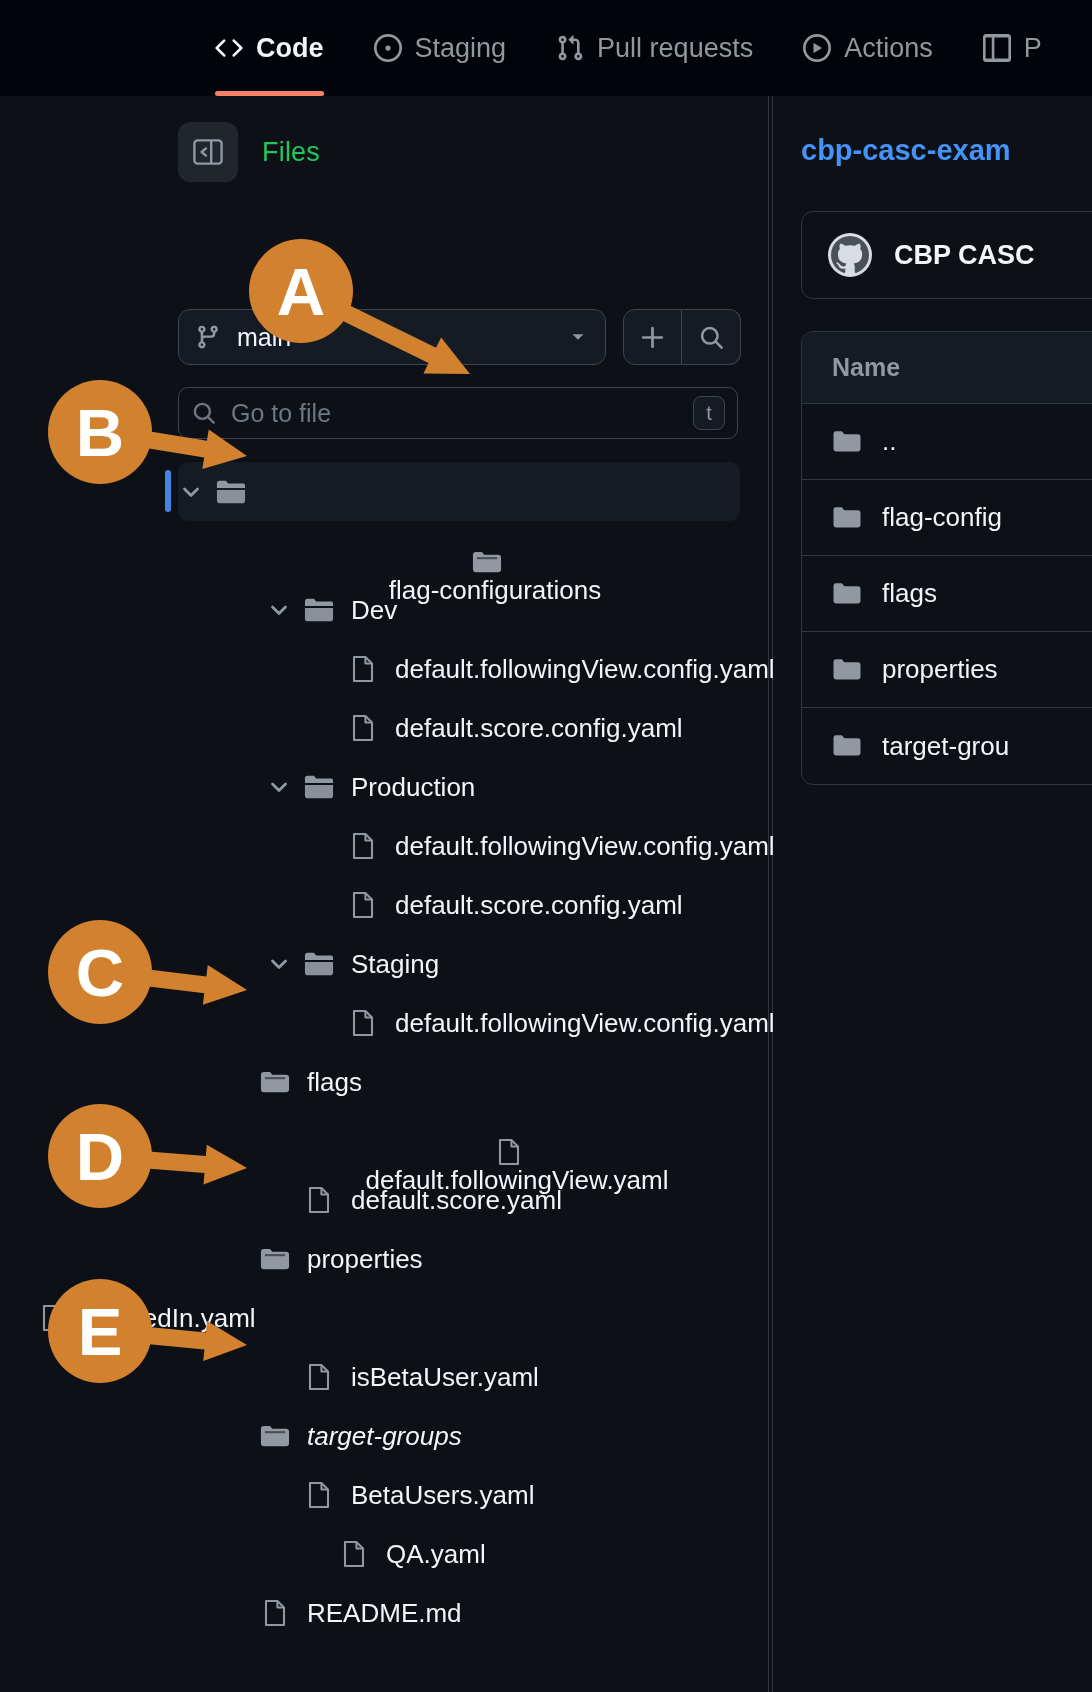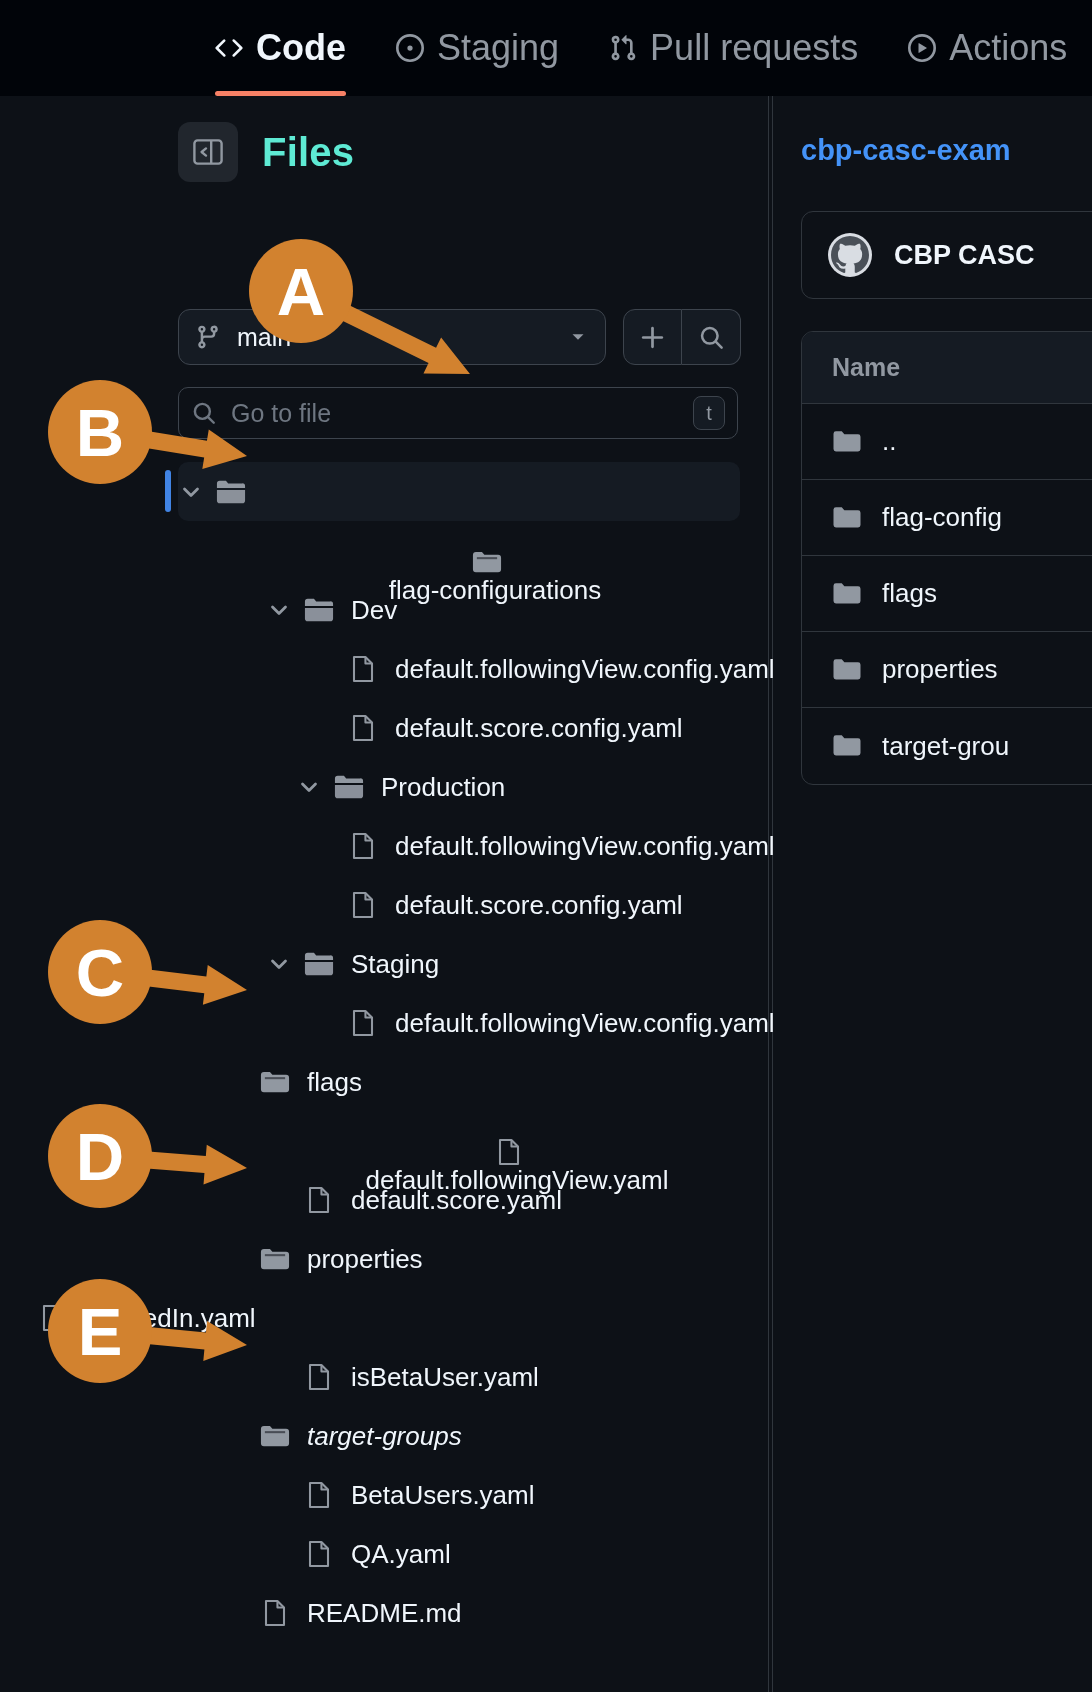--- a/index.html
+++ b/index.html
@@ -23,21 +23,21 @@
     background: #010409;
     display: flex; align-items: center;
     padding-left: 40px;
     gap: 0px;
   }
   .nav-item {
     display: flex; align-items: center; gap: 13px;
     height: 96px;
     padding: 0 25px;
     color: #9198a1;
-    font-size: 36px;
+    font-size: 27px;
     white-space: nowrap;
     position: relative;
   }
   .nav-item.active { color: #f0f6fc; font-weight: bold; }
   .nav-item.active::after {
     content: ""; position: absolute; left: 25px; right: 25px; bottom: 0;
     height: 5px; background: #f78166; border-radius: 3px;
   }
   .nav-ico { width: 28px; height: 28px; display: block; flex: none; }
   .nav-ico svg { width: 28px; height: 28px; display: block; }
@@ -59,21 +59,21 @@
 
   .files-header {
     position: absolute; left: 178px; top: 26px;
     display: flex; align-items: center; gap: 24px;
   }
   .collapse-btn {
     width: 60px; height: 60px; border-radius: 12px;
     background: #21262d; display: flex; align-items: center; justify-content: center;
   }
   .collapse-btn svg { width: 32px; height: 32px; }
-  .files-title { color: #5eead4; font-size: 40px; font-weight: bold; letter-spacing: .2px; }
+  .files-title { color: #22c55e; font-size: 27px; font-weight: normal; letter-spacing: .2px; }
 
   .branch-row {
     position: absolute; left: 178px; top: 213px;
     display: flex; align-items: center; gap: 17px;
   }
   .branch-select {
     width: 428px; height: 56px; border: 1px solid #3d444d; border-radius: 12px;
     background: #151b23;
     display: flex; align-items: center; padding: 0 16px; gap: 16px;
   }
@@ -352,21 +352,21 @@
               </svg>
             </span>
             <span class="ficon">
               <svg viewBox="0 0 16 16" fill="none" stroke="#9198a1" stroke-width="1.1" stroke-linejoin="round">
                 <path d="M3.2 1.6h6.1l3.5 3.5v9.3H3.2Z"></path>
                 <path d="M9.3 1.6v3.5h3.5"></path>
               </svg>
             </span>
             <span class="tname">default.score.config.yaml</span>
           </div>
-          <div class="trow" style="padding-left: 266px; margin-left: 30px;">
+          <div class="trow" style="padding-left: 266px;">
             <span class="chev">
               <svg viewBox="0 0 16 16" fill="none" stroke="#9198a1" stroke-width="1.7" stroke-linecap="round" stroke-linejoin="round">
                 <path d="M4 6.2 L8 10.2 L12 6.2"></path>
               </svg>
             </span>
             <span class="ficon">
               <svg viewBox="0 0 16 16" fill="#9198a1">
                 <path d="M.5 3.5A1.5 1.5 0 0 1 2 2h3.3l1.2 1.4H14A1.5 1.5 0 0 1 15.5 5v.9H.5Z"></path>
                 <path d="M.5 6.9h15V12.5A1.5 1.5 0 0 1 14 14H2a1.5 1.5 0 0 1-1.5-1.5Z" opacity=".95"></path>
               </svg>
@@ -534,21 +534,21 @@
               </svg>
             </span>
             <span class="ficon">
               <svg viewBox="0 0 16 16" fill="none" stroke="#9198a1" stroke-width="1.1" stroke-linejoin="round">
                 <path d="M3.2 1.6h6.1l3.5 3.5v9.3H3.2Z"></path>
                 <path d="M9.3 1.6v3.5h3.5"></path>
               </svg>
             </span>
             <span class="tname">BetaUsers.yaml</span>
           </div>
-          <div class="trow" style="padding-left: 266px;">
+          <div class="trow" style="padding-left: 266px; margin-left: 35px;">
             <span class="chev blank">
               <svg viewBox="0 0 16 16" fill="none" stroke="#9198a1" stroke-width="1.7" stroke-linecap="round" stroke-linejoin="round">
                 <path d="M4 6.2 L8 10.2 L12 6.2"></path>
               </svg>
             </span>
             <span class="ficon">
               <svg viewBox="0 0 16 16" fill="none" stroke="#9198a1" stroke-width="1.1" stroke-linejoin="round">
                 <path d="M3.2 1.6h6.1l3.5 3.5v9.3H3.2Z"></path>
                 <path d="M9.3 1.6v3.5h3.5"></path>
               </svg>

